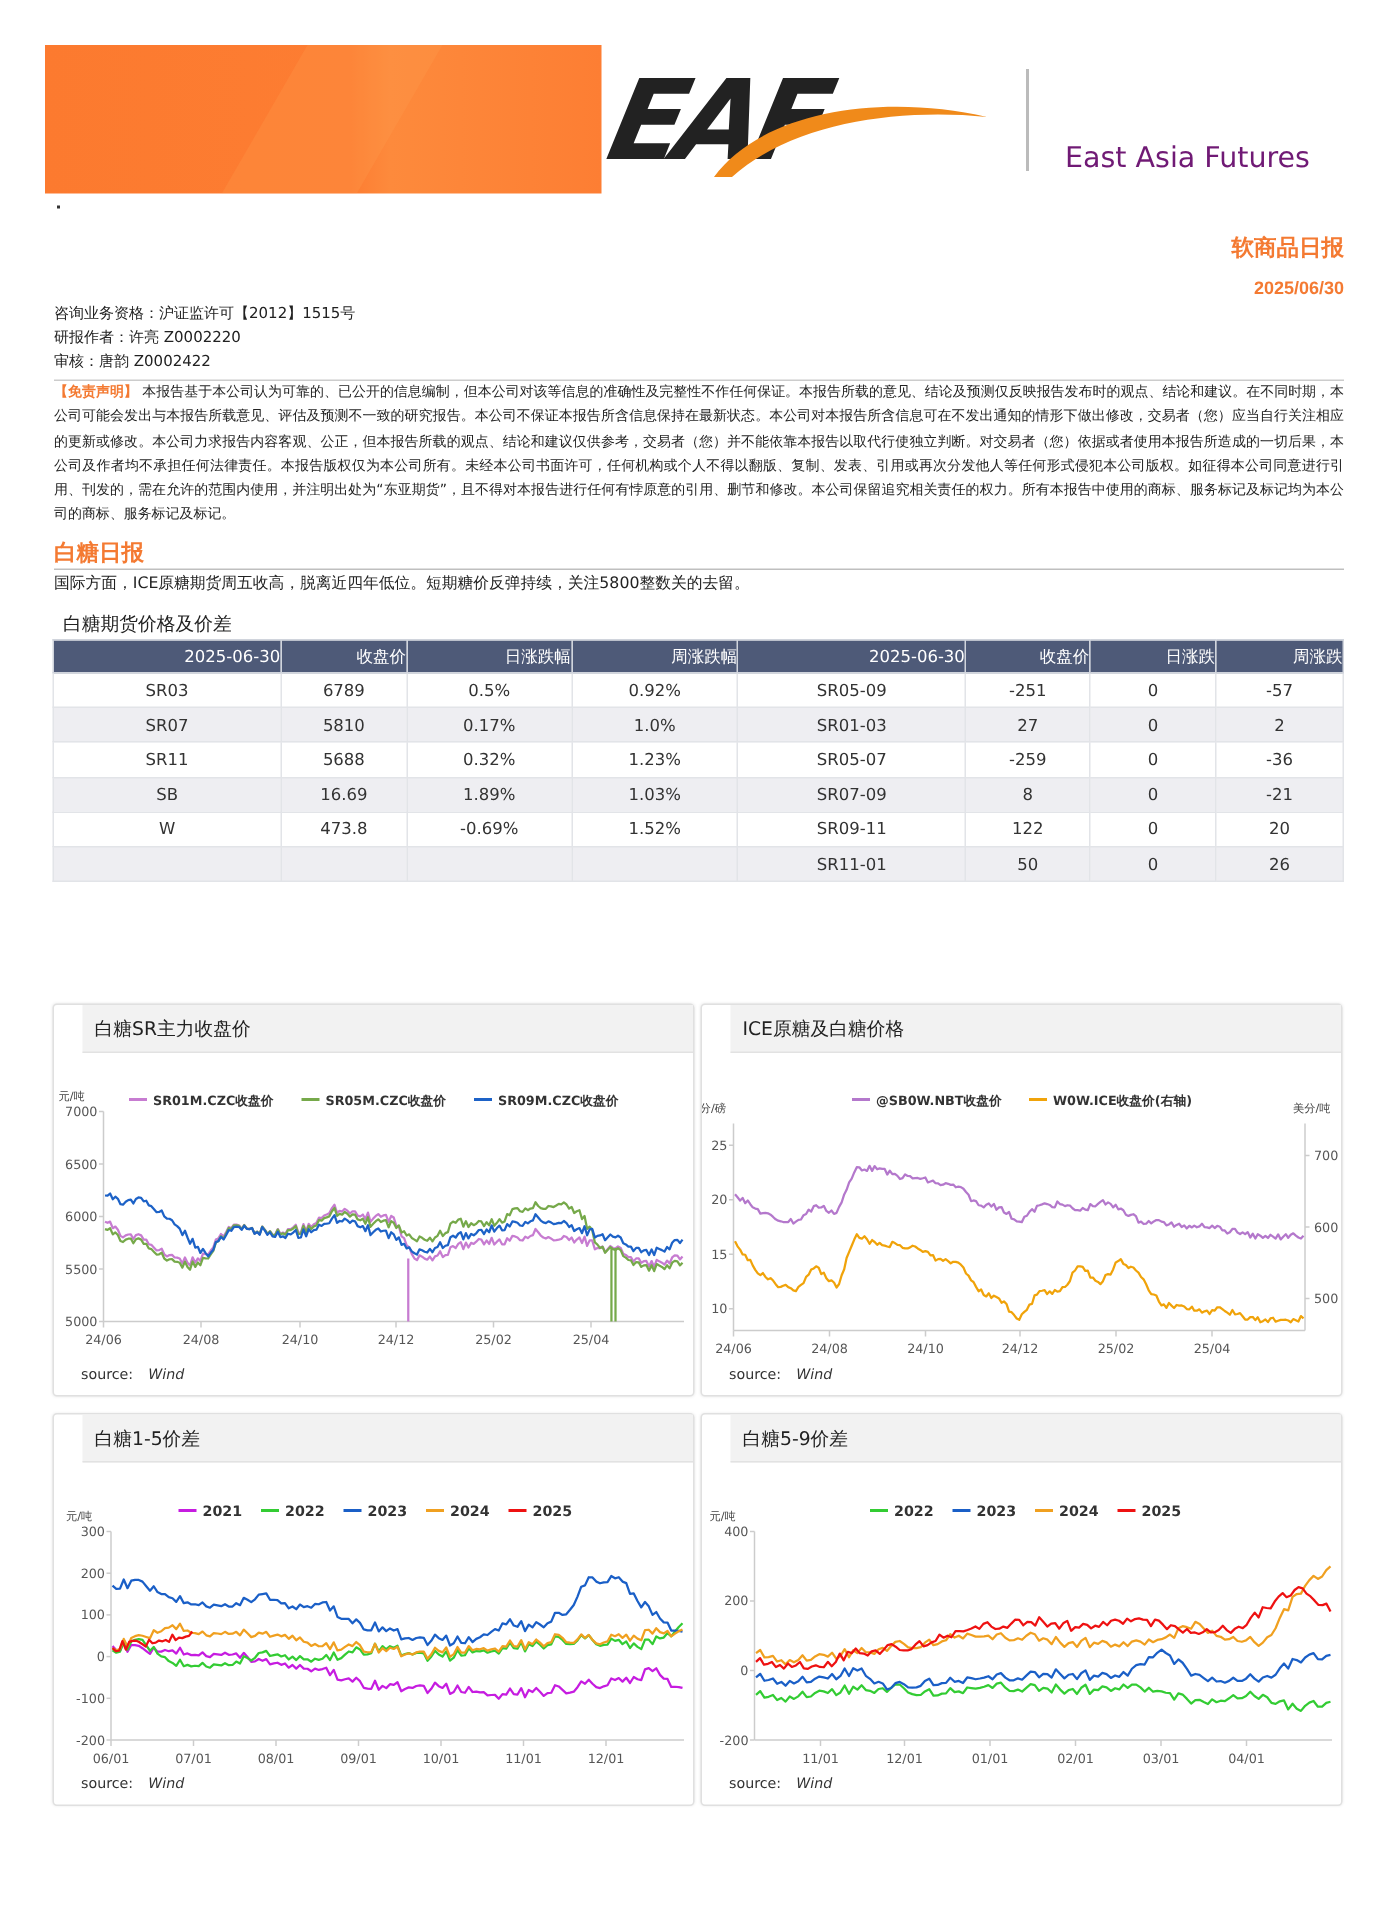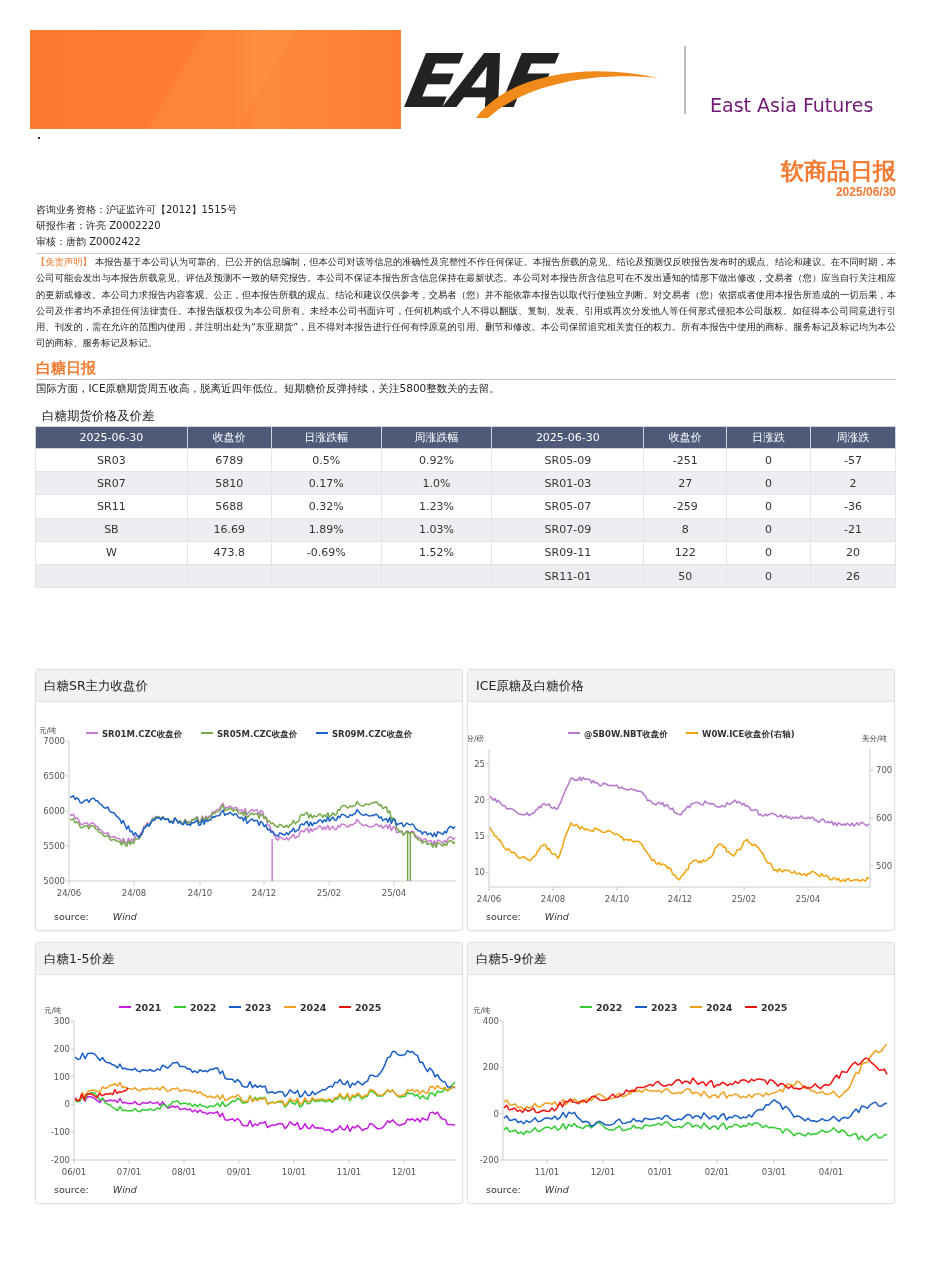--- a/index.html
+++ b/index.html
@@ -6,39 +6,39 @@
   body { width: 930px; height: 1273px; background: #fff; font-family: "DejaVu Sans", sans-serif; color: #222; position: relative; overflow: hidden; }
   .banner { position: absolute; left: 30px; top: 30px; width: 371px; height: 99px; background: linear-gradient(90deg,#fc7a2f 0%,#fd7d32 55%,#fd8a3c 62%,#fd7e33 100%); overflow: hidden; }
   .banner::after { content: ""; position: absolute; left: 175px; top: 0; width: 90px; height: 99px; background: rgba(255,160,80,0.25); transform: skewX(-30deg); transform-origin: top left; }
   .logo { position: absolute; left: 408px; top: 40px; width: 490px; height: 80px; }
   .logo-eaf { position: absolute; left: 0; top: 6px; font-family: "DejaVu Sans", sans-serif; font-weight: bold; font-style: italic; font-size: 74px; letter-spacing: -6px; color: #222; line-height: 70px; transform: skewX(-12deg); }
   .logo-swoosh { position: absolute; left: 40px; top: 12px; }
   .logo-divider { position: absolute; left: 276px; top: 6px; width: 2px; height: 68px; background: #bbb; }
   .logo-cn { position: absolute; left: 300px; top: 2px; font-size: 44px; color: #333; letter-spacing: 4px; line-height: 50px; }
   .logo-en { position: absolute; left: 302px; top: 54px; font-size: 19px; color: #701a75; line-height: 22px; }
   .dot { position: absolute; left: 38px; top: 137px; width: 2px; height: 2px; background: #333; }
-  .report-title { position: absolute; right: 34px; top: 156px; font-size: 23px; font-weight: bold; color: #f47a32; font-family: "Liberation Sans", sans-serif; }
+  .report-title { position: absolute; right: 34px; top: 156px; font-size: 15px; font-weight: bold; color: #f47a32; font-family: "Liberation Sans", sans-serif; }
   .report-date { position: absolute; right: 34px; top: 185px; font-size: 12px; font-weight: bold; color: #f47a32; font-family: "Liberation Sans", sans-serif; margin-left: 31px; }
   .meta { position: absolute; left: 36px; top: 202px; font-size: 10px; line-height: 16px; color: #222; }
   .disclaimer { position: absolute; left: 36px; top: 253px; width: 860px; font-size: 9.3px; line-height: 16.3px; color: #222; text-align: justify; border-top: 1px solid #ccc; padding-top: 0; }
-  .disc-tag { color: #f47a32; font-weight: normal; }
+  .disc-tag { color: #f47a32; font-weight: bold; }
   .sec-title { position: absolute; left: 36px; top: 359px; font-size: 15px; font-weight: bold; color: #f47a32; }
   .sec-line { position: absolute; left: 36px; top: 379px; width: 860px; height: 1px; background: #bfbfbf; }
   .sec-text { position: absolute; left: 36px; top: 382px; font-size: 10.5px; color: #222; }
   .tbl-title { position: absolute; left: 42px; top: 408px; font-size: 12.5px; color: #222; }
   table.price { position: absolute; left: 35px; top: 426px; width: 861px; border-collapse: collapse; font-size: 11px; }
-  table.price th { background: #4e5a78; color: #fff; font-weight: normal; height: 22px; border: 1px solid #d0d4dc; text-align: center; }
+  table.price th { background: #4e5a78; color: #fff; font-weight: normal; height: 22px; border: 1px solid #d0d4dc; text-align: right; }
   table.price td { height: 23.2px; border: 1px solid #e2e4e8; text-align: center; color: #333; }
   table.price tr:nth-child(even) td { background: #eeeef2; }
   table.price tr:nth-child(odd) td { background: #fff; }
-  .panel { position: absolute; width: 428px; height: 262px; border: 1px solid #e0e0e0; border-radius: 3px; background: #fff; box-shadow: 0 0 2px rgba(0,0,0,0.08); }
+  .panel { position: absolute; width: 428px; height: 262px; border: 1px solid #e0e0e0; border-radius: 3px; background: #fff; box-shadow: 0 0 2px rgba(0,0,0,0.08); padding-left: 19px; }
   .panel-head { height: 32px; background: #f2f2f2; border-bottom: 1px solid #e2e2e2; font-size: 12.5px; line-height: 32px; padding-left: 8px; color: #222; }
   .panel svg { position: absolute; left: 0; top: 33px; }
   .source { position: absolute; left: 18px; bottom: 8px; font-size: 9.5px; color: #333; }
-  .source i { margin-left: 24px; }
+  .source i { margin-left: 10px; }
 </style>
 </head>
 <body>
 
 <div class="banner"></div>
 
 <div class="logo">
   <div class="logo-eaf">EAF</div>
   <svg class="logo-swoosh" width="230" height="70" viewBox="0 0 230 70">
     <path d="M28 66 C60 22, 140 10, 210 26 C150 20, 80 30, 40 66 Z" fill="#f08a1a"></path>

